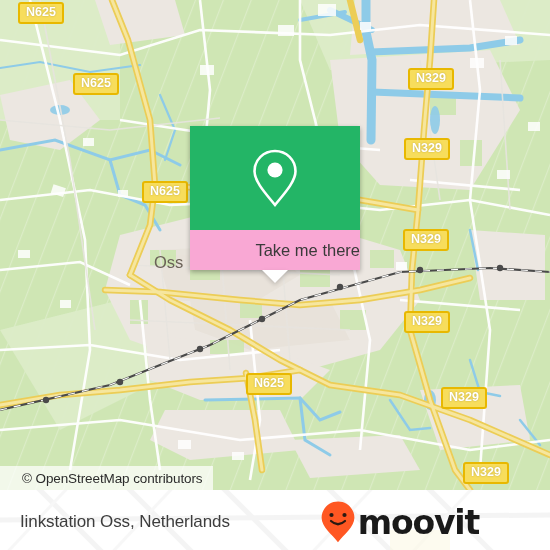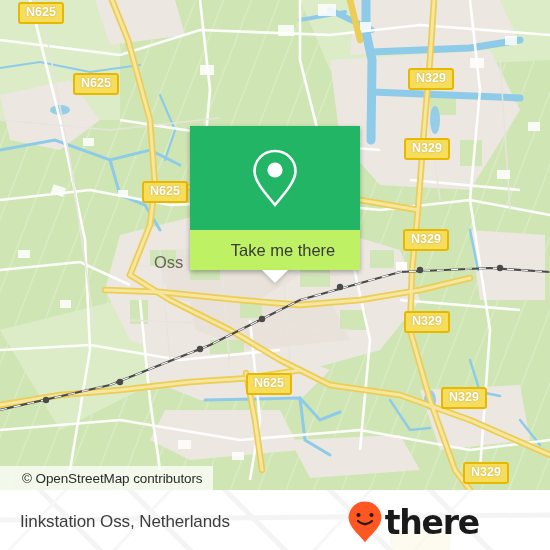--- a/index.html
+++ b/index.html
@@ -59,24 +59,24 @@
   }
   .card-top {
     height: 104px;
     background: #23b566;
     display: flex;
     align-items: center;
     justify-content: center;
   }
   .card-bottom {
     height: 40px;
-    background: #bef264;
-    display: flex;
-    align-items: center;
-    justify-content: center;
+    background: #f9a8d4;
+    display: flex;
+    align-items: center;
+    justify-content: flex-end;
     position: relative;
     padding-left: 16px;
   }
   .card-bottom span {
     font-size: 16.5px;
     color: #3a3a3a;
     font-family: "Liberation Sans", sans-serif;
   }
   .card-arrow {
     position: absolute;
@@ -367,18 +367,18 @@
     </svg>
     <div class="footer-inner">
       <div class="footer-title">Iinkstation Oss, Netherlands</div>
       <div class="logo">
         <svg width="34" height="42" viewBox="0 0 34 42">
           <path d="M17 0.5 C7.9 0.5 0.6 7.8 0.6 16.8 C0.6 25.8 11 33.5 17 41.2 C23 33.5 33.4 25.8 33.4 16.8 C33.4 7.8 26.1 0.5 17 0.5 Z" fill="#ff5722"></path>
           <circle cx="10.5" cy="14" r="2.1" fill="#2b1a12"></circle>
           <circle cx="23.5" cy="14" r="2.1" fill="#2b1a12"></circle>
           <path d="M10 20 Q17 26.5 24 20" fill="none" stroke="#2b1a12" stroke-width="2.2" stroke-linecap="round"></path>
         </svg>
-        <span class="logo-word">there</span>
+        <span class="logo-word">moovit</span>
       </div>
     </div>
   </div>
 
 </div>
 
 </body></html>

